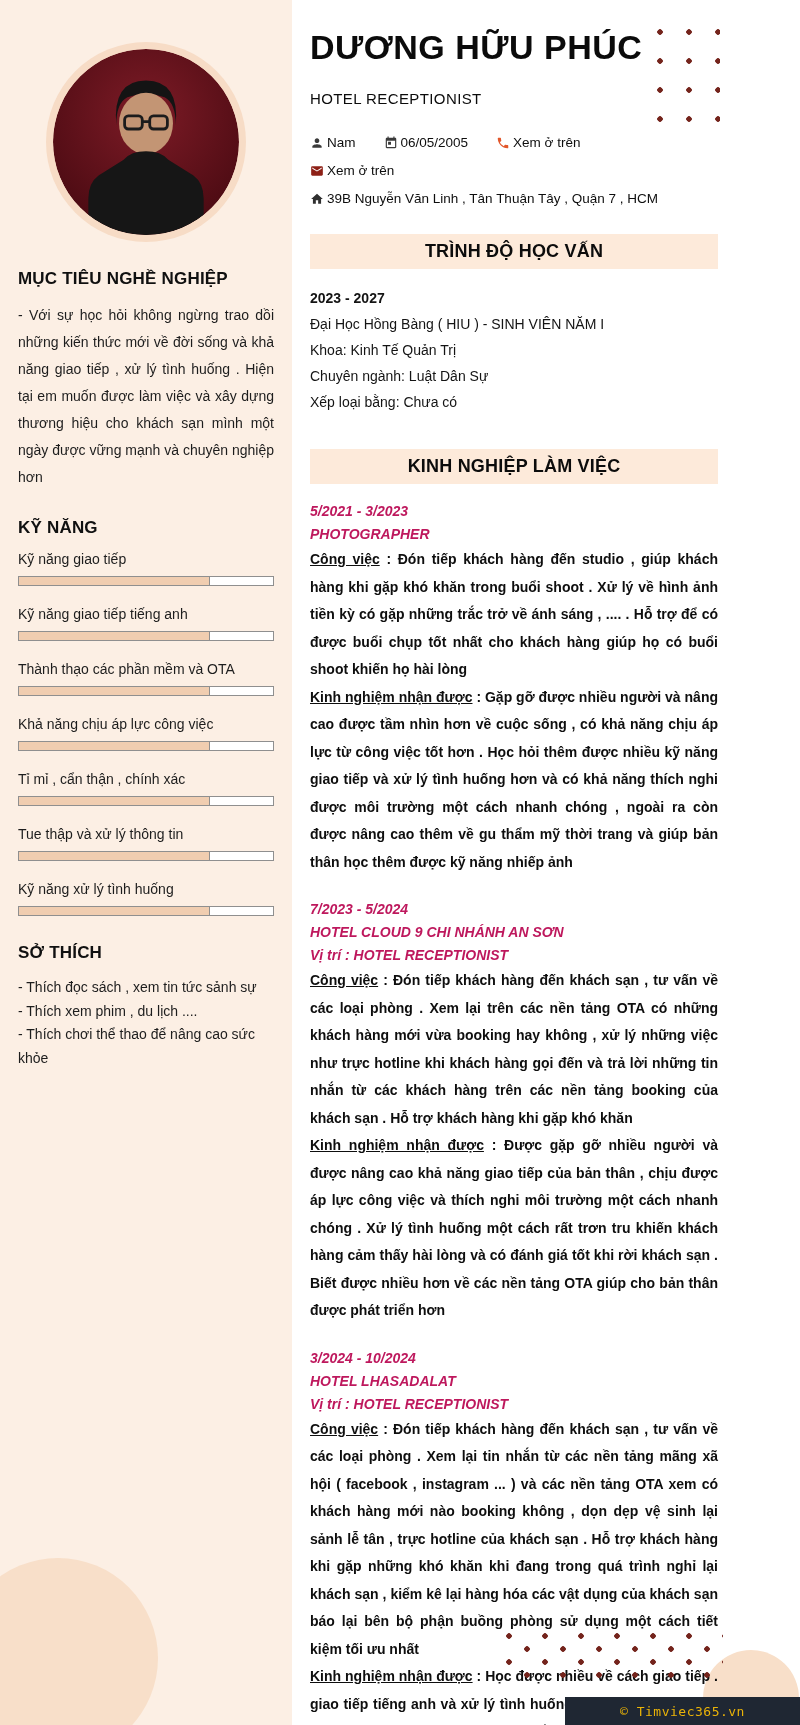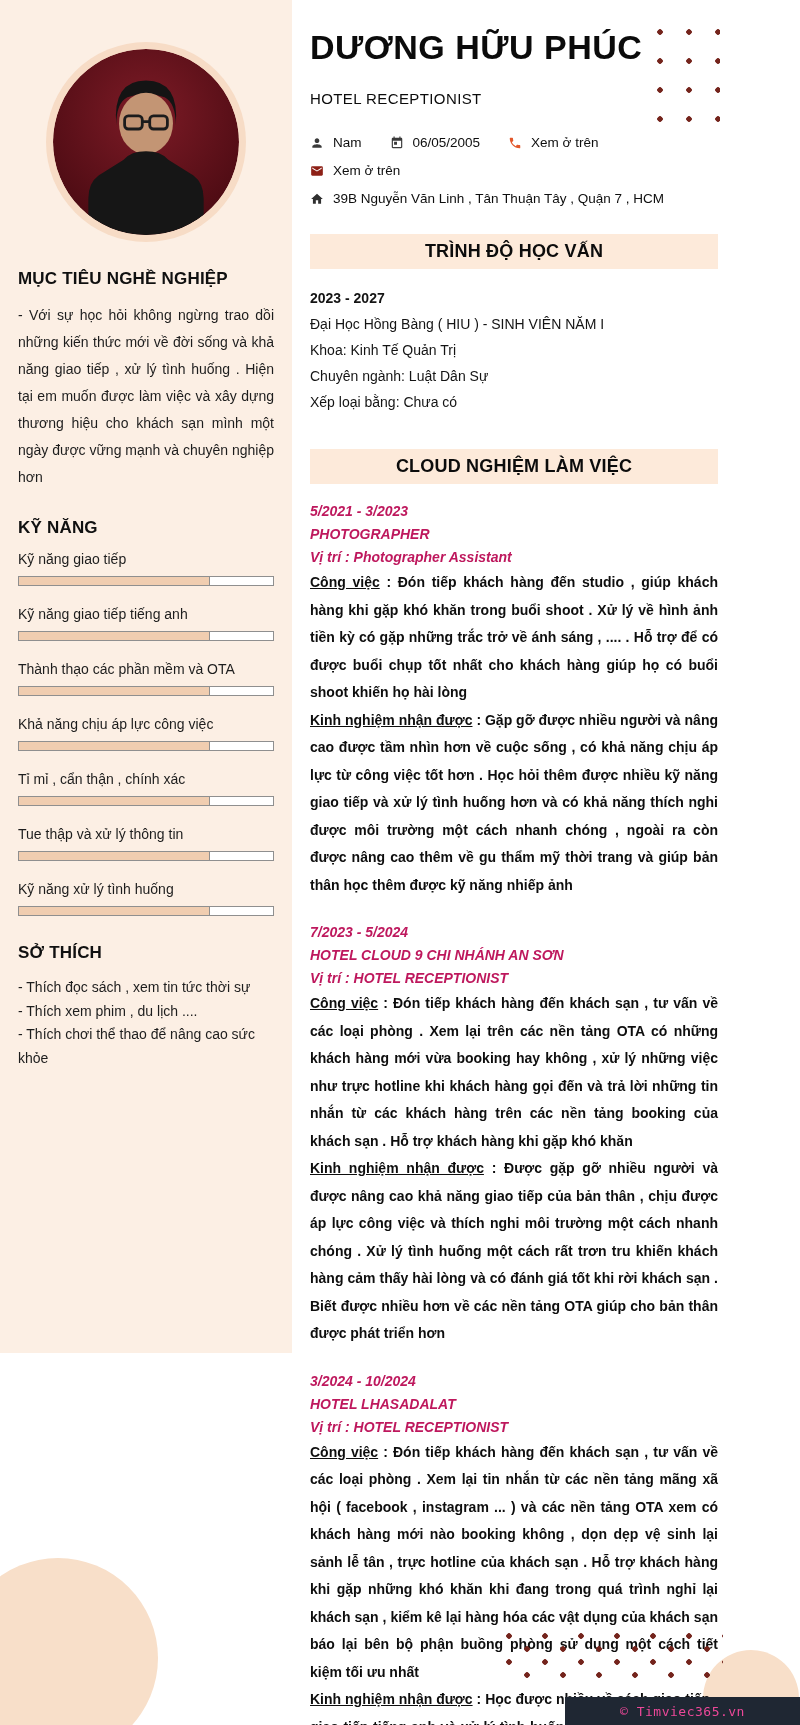--- a/index.html
+++ b/index.html
@@ -29,21 +29,21 @@
       radial-gradient(circle at 4px 4px, #74241c 2.5px, transparent 3px);
     background-size:36px 26px, 36px 26px;
     background-position:0 2px, 18px 15px;
   }
   .circle-bl { position:absolute; left:-42px; top:1558px; width:200px; height:200px;
     border-radius:50%; background:#f8dfc9; z-index:3; }
   .circle-br { position:absolute; left:703px; top:1650px; width:96px; height:96px;
     border-radius:50%; background:#f8dfc9; z-index:1; }
   
   .sidebar {
-    position:absolute; left:0; top:0; width:292px; height:1353px;
+    position:absolute; left:0; top:0; width:292px; height:1725px;
     background:#fcefe4; box-sizing:border-box; padding:0 18px; z-index:2;
   }
   .photo-ring {
     width:200px; height:200px; margin:42px auto 0; border-radius:50%;
     background:#f7dcc6; display:flex; align-items:center; justify-content:center;
     position:relative; z-index:4;
   }
   .photo { width:186px; height:186px; border-radius:50%; overflow:hidden; display:block; }
   .side-h {
     font-size:17px; font-weight:700; color:#101010; margin:27px 0 13px; letter-spacing:.2px;
@@ -56,38 +56,38 @@
   .hobby { font-size:14px; line-height:23.5px; margin:0; color:#1d1d1d; }
   
   .main {
     position:absolute; left:292px; top:0; width:508px; box-sizing:border-box;
     padding:28px 82px 0 18px; z-index:2;
   }
   .name { font-size:34px; font-weight:700; margin:0; color:#0b0b0b; letter-spacing:.5px; }
   .role { font-size:15px; font-weight:400; margin-top:23px; letter-spacing:.4px; color:#0b0b0b; }
   .contact { margin-top:28px; }
   .contact-row { display:flex; gap:28px; margin-bottom:13px; align-items:center; }
-  .contact-item { display:flex; gap:9px; align-items:center; font-size:13.5px; color:#0e0e0e; }
+  .contact-item { display:flex; gap:3px; align-items:center; font-size:13.5px; color:#0e0e0e; }
   .contact-item svg { display:block; }
   .section-bar {
     background:#fdeada; text-align:center; font-size:18px; font-weight:700;
     padding:7px 8px; color:#0c0c0c; margin:0 0 16px; letter-spacing:.2px;
   }
   .edu-bar { margin-top:28px; }
   .exp-bar { margin-top:34px; }
   .edu p { font-size:14px; line-height:26px; margin:0; color:#141414; }
   .edu .period { font-weight:700; }
   .job + .job { margin-top:22px; }
   .job .head { font-weight:700; font-size:14px; line-height:23px; margin:0; color:#be185d;font-style:italic; }
   .job .body { font-size:14px; font-weight:700; line-height:27.5px; text-align:justify; margin:0; color:#0e0e0e; }
   .ul { text-decoration:underline;margin-top:12px; }
   
   .footer {
     position:absolute; right:0; bottom:0; width:235px; height:28px; z-index:6;
-    background:#1f2733; color:#ec4899; display:flex; align-items:center; justify-content:center;
+    background:#1f2733; color:#eab308; display:flex; align-items:center; justify-content:center;
     font-family:"DejaVu Sans Mono", monospace; font-size:13px; letter-spacing:.5px;
   }
 </style>
 </head>
 <body>
 
 <div class="page">
 
   <div class="dots dots-tl"></div>
   <div class="dots dots-tr"></div>
@@ -164,21 +164,21 @@
         </div>
     </div>
     <div class="skill">
       <div class="skill-label">Kỹ năng xử lý tình huống</div>
       <div class="skill-bar">
           <div class="skill-fill" style="width: 75%;"></div>
         </div>
     </div>
 
     <h2 class="side-h">SỞ THÍCH</h2>
-    <p class="hobby">- Thích đọc sách , xem tin tức thời sự</p>
+    <p class="hobby">- Thích đọc sách , xem tin tức sảnh sự</p>
     <p class="hobby">- Thích xem phim , du lịch ....</p>
     <p class="hobby">- Thích chơi thể thao để nâng cao sức khỏe</p>
 
   </aside>
 
   <main class="main">
 
     <h1 class="name">DƯƠNG HỮU PHÚC</h1>
     <div class="role">HOTEL RECEPTIONIST</div>
 
@@ -223,26 +223,25 @@
 
     <div class="section-bar edu-bar">TRÌNH ĐỘ HỌC VẤN</div>
     <div class="edu">
       <p class="period">2023 - 2027</p>
       <p>Đại Học Hồng Bàng ( HIU ) - SINH VIÊN NĂM I</p>
       <p>Khoa: Kinh Tế Quản Trị</p>
       <p>Chuyên ngành: Luật Dân Sự</p>
       <p>Xếp loại bằng: Chưa có</p>
     </div>
 
-    <div class="section-bar exp-bar">CLOUD NGHIỆM LÀM VIỆC</div>
+    <div class="section-bar exp-bar">KINH NGHIỆP LÀM VIỆC</div>
 
     <div class="job">
       <p class="head">5/2021 - 3/2023</p>
       <p class="head">PHOTOGRAPHER</p>
-      <p class="head">Vị trí : Photographer Assistant</p>
       <p class="body"><span class="ul">Công việc</span><span> : Đón tiếp khách hàng đến studio , giúp khách hàng khi gặp khó khăn trong buổi shoot . Xử lý về hình ảnh tiền kỳ có gặp những trắc trở về ánh sáng , .... . Hỗ trợ để có được buổi chụp tốt nhất cho khách hàng giúp họ có buổi shoot khiến họ hài lòng</span></p>
       <p class="body"><span class="ul">Kinh nghiệm nhận được</span><span> : Gặp gỡ được nhiều người và nâng cao được tầm nhìn hơn về cuộc sống , có khả năng chịu áp lực từ công việc tốt hơn . Học hỏi thêm được nhiều kỹ năng giao tiếp và xử lý tình huống hơn và có khả năng thích nghi được môi trường một cách nhanh chóng , ngoài ra còn được nâng cao thêm về gu thẩm mỹ thời trang và giúp bản thân học thêm được kỹ năng nhiếp ảnh</span></p>
     </div>
 
     <div class="job">
       <p class="head">7/2023 - 5/2024</p>
       <p class="head">HOTEL CLOUD 9 CHI NHÁNH AN SƠN</p>
       <p class="head">Vị trí : HOTEL RECEPTIONIST</p>
       <p class="body"><span class="ul">Công việc</span><span> : Đón tiếp khách hàng đến khách sạn , tư vấn về các loại phòng . Xem lại trên các nền tảng OTA có những khách hàng mới vừa booking hay không , xử lý những việc như trực hotline khi khách hàng gọi đến và trả lời những tin nhắn từ các khách hàng trên các nền tảng booking của khách sạn . Hỗ trợ khách hàng khi gặp khó khăn</span></p>
       <p class="body"><span class="ul">Kinh nghiệm nhận được</span><span> : Được gặp gỡ nhiều người và được nâng cao khả năng giao tiếp của bản thân , chịu được áp lực công việc và thích nghi môi trường một cách nhanh chóng . Xử lý tình huống một cách rất trơn tru khiến khách hàng cảm thấy hài lòng và có đánh giá tốt khi rời khách sạn . Biết được nhiều hơn về các nền tảng OTA giúp cho bản thân được phát triển hơn</span></p>

